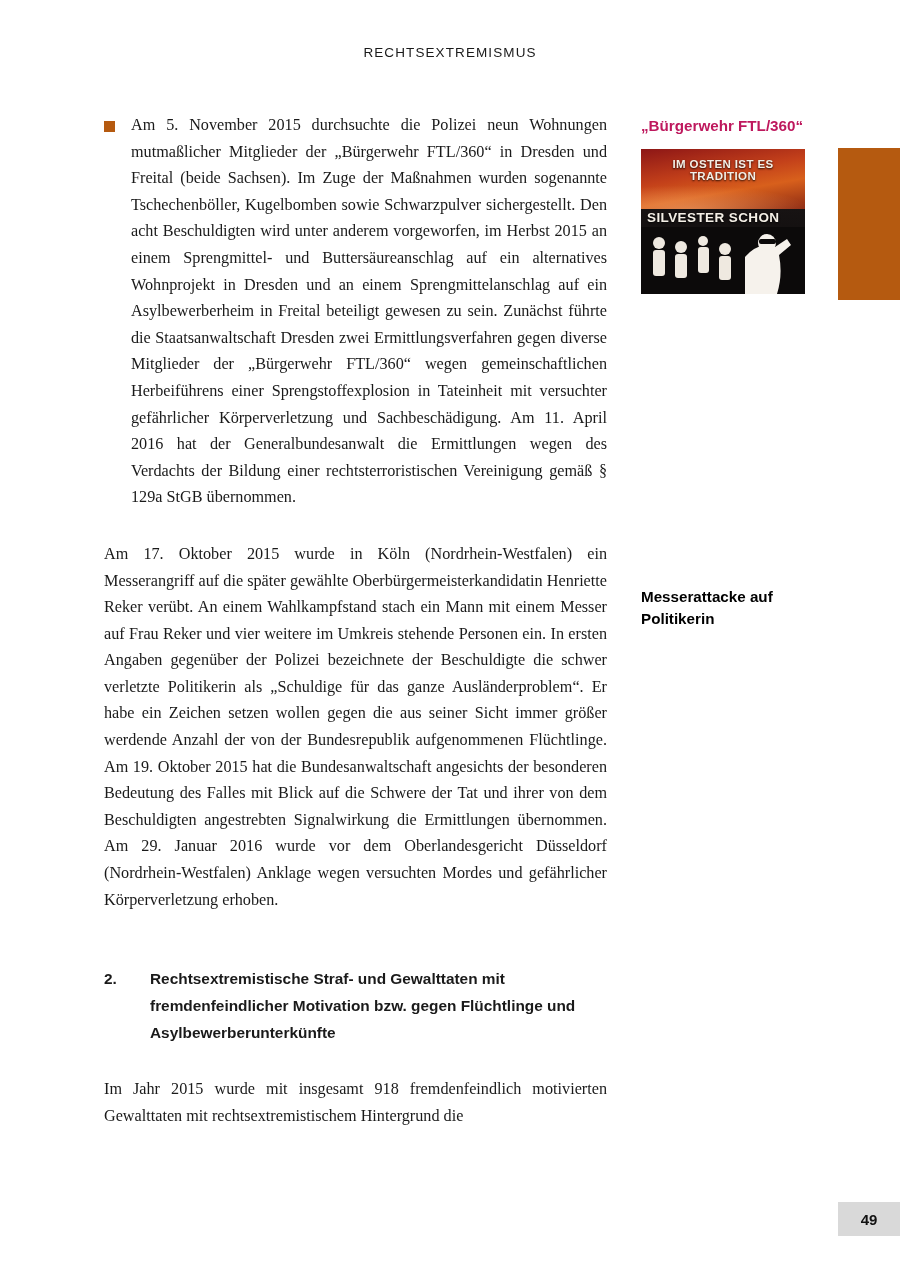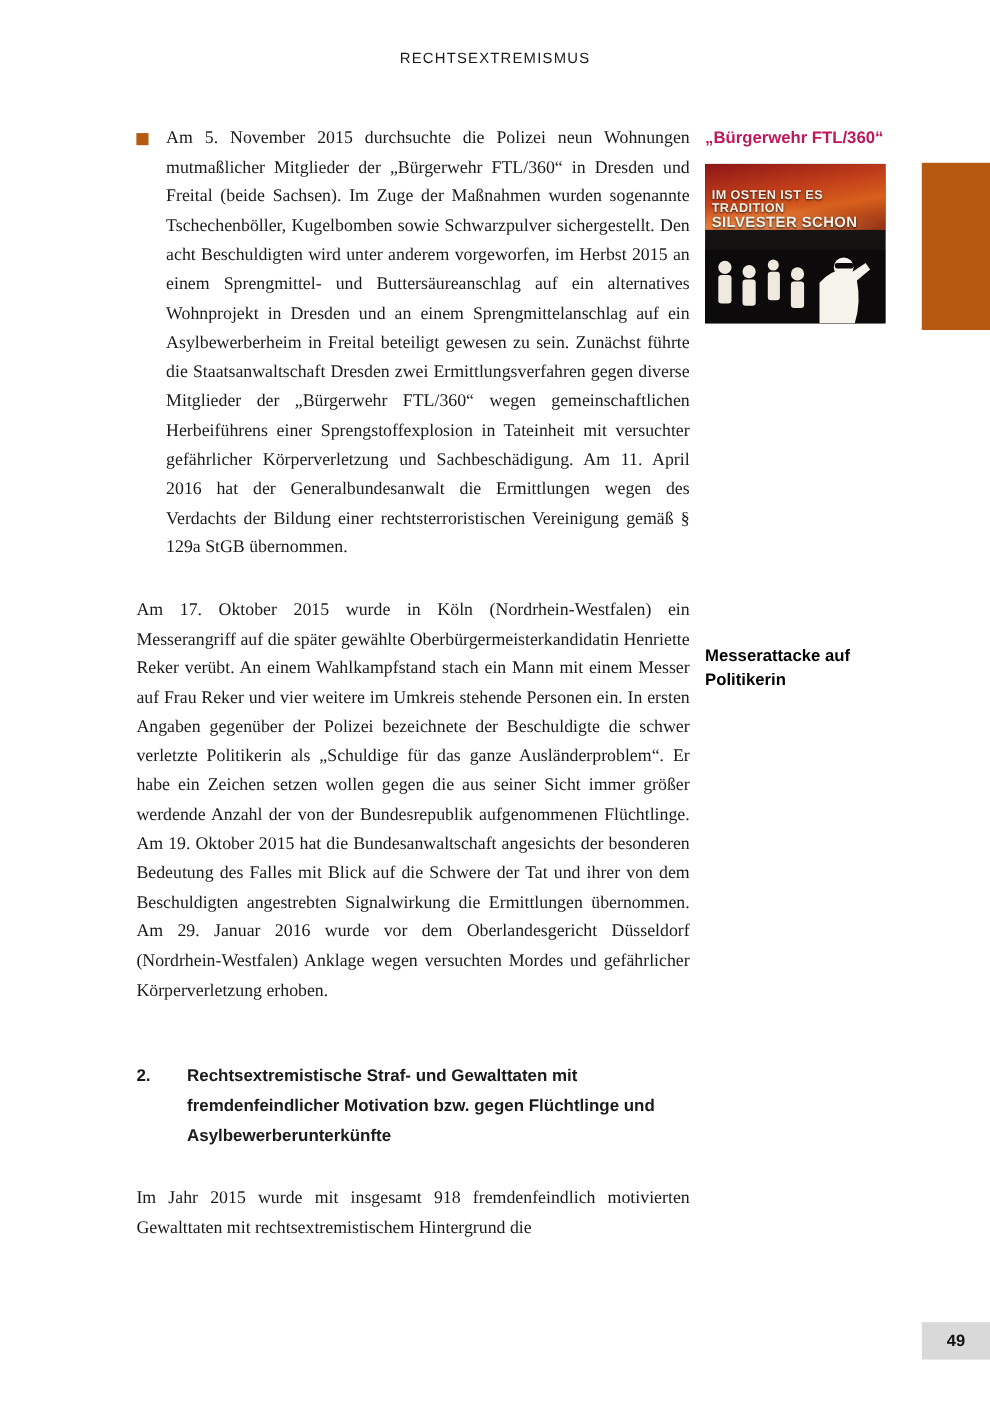--- a/index.html
+++ b/index.html
@@ -37,21 +37,21 @@
     position: absolute;
     left: 838px;
     top: 148px;
     width: 62px;
     height: 152px;
     background: #b55a10;
   }
   
   .col-main {
     position: absolute;
-    left: 124px;
+    left: 104px;
     top: 112px;
     width: 503px;
   }
   .bullet-block {
     position: relative;
     padding-left: 27px;
   }
   .bullet-square {
     position: absolute;
     left: 0;
@@ -141,23 +141,23 @@
     position: absolute;
     left: 6px;
     width: 152px;
     font-family: "Liberation Sans", sans-serif;
     font-weight: bold;
     color: #f4efe6;
     letter-spacing: 0.4px;
     text-shadow: 0 1px 2px rgba(0,0,0,0.85);
     line-height: 1;
   }
-  .poster-l1 { top: 24px; font-size: 11.5px; }
+  .poster-l1 { top: 10px; font-size: 11.5px; text-align: center; }
   .poster-l2 { top: 41px; font-size: 17px; color: #fdf8ef; margin-top: 48px; }
-  .poster-l3 { top: 46px; font-size: 13.5px; }
+  .poster-l3 { top: 62px; font-size: 13.5px; }
   .figure-silhouettes {
     position: absolute;
     left: 0; top: 78px; width: 164px; height: 67px;
   }
   .pg-num {
     position: absolute;
     left: 838px;
     top: 1202px;
     width: 62px;
     height: 34px;

